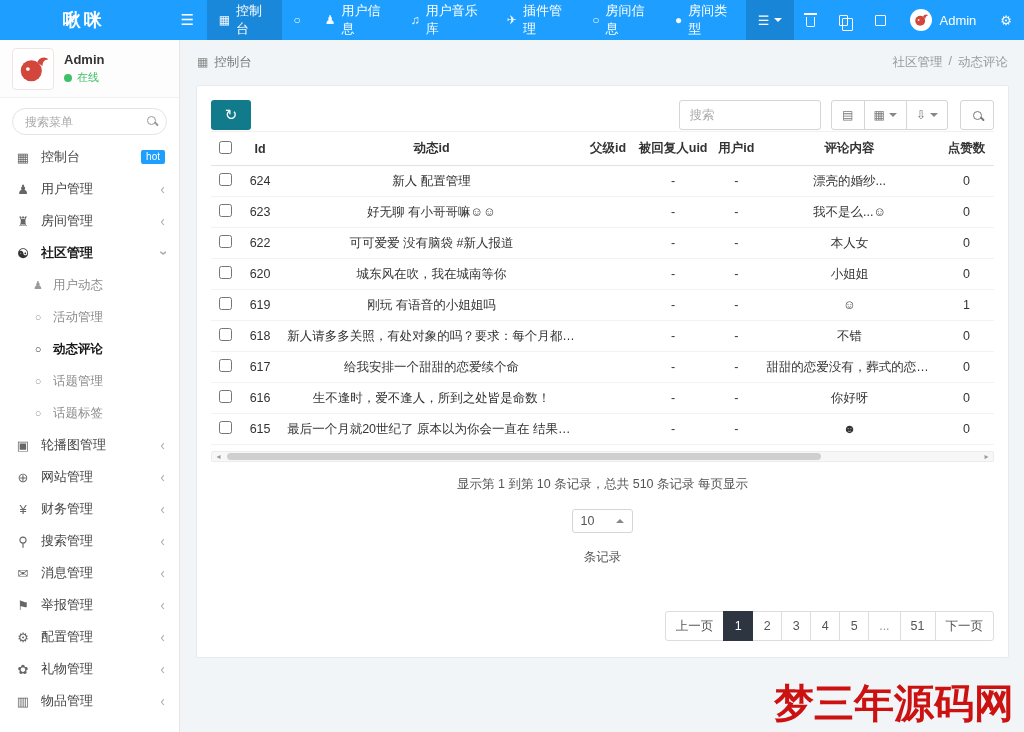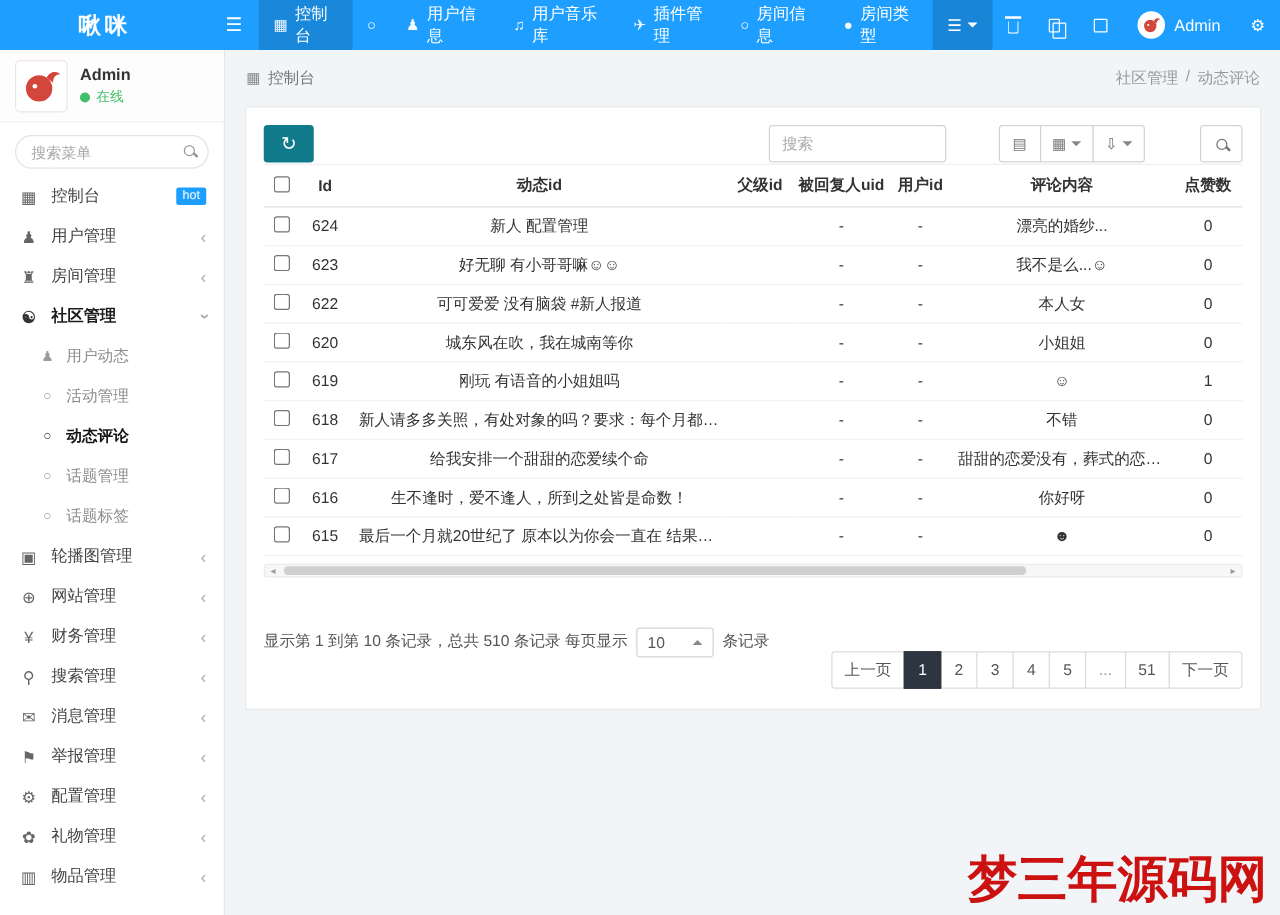--- a/index.html
+++ b/index.html
@@ -61,43 +61,43 @@
 
   
   .main{position:absolute;top:40px;left:181px;right:0;bottom:0;overflow:hidden;}
   .crumbbar{height:34px;display:flex;align-items:center;padding:0 16px;color:#8a8a8a;font-size:12.5px;margin-top:5px;}
   .crumb-left{display:flex;align-items:center;gap:6px;color:#777;cursor:pointer;}
   .crumb-icon{font-size:12px;color:#888;}
   .crumb-right{margin-left:auto;color:#999;display:flex;gap:6px;}
   .panel{margin:6px 15px 0;background:#fff;border:1px solid #e9e9e9;border-radius:2px;padding:14px 14px 16px;}
   .toolbar{display:flex;align-items:center;}
   .btn-refresh{width:40px;height:30px;border:none;border-radius:3px;background:var(--refresh);color:#fff;font-size:15px;display:flex;align-items:center;justify-content:center;cursor:pointer;}
-  .toolbar-right{margin-left:auto;display:flex;align-items:center;gap:32px;}
+  .toolbar-right{margin-left:auto;display:flex;align-items:center;}
   .search-box{width:142px;height:30px;border:1px solid #d5d5d5;border-radius:3px;padding:0 10px;font-size:12.5px;color:#555;outline:none;}
   .search-box::placeholder{color:#aaa;}
   .btn-group{display:flex;margin-left:10px;}
   .tbtn{height:30px;min-width:34px;padding:0 9px;background:#fff;border:1px solid #d5d5d5;color:#777;display:flex;align-items:center;justify-content:center;gap:4px;cursor:pointer;font-size:12px;}
   .btn-group .tbtn + .tbtn{margin-left:-1px;}
   .btn-group .tbtn:first-child{border-radius:3px 0 0 3px;}
   .btn-group .tbtn:last-child{border-radius:0 3px 3px 0;}
   .tbtn.solo{margin-left:12px;border-radius:3px;}
   .tbtn .caret{border-top-color:#888;}
 
   .grid{width:100%;border-collapse:collapse;table-layout:fixed;font-size:12.5px;color:#333;margin-top:1px;}
   .grid th{height:34px;font-weight:bold;border-bottom:1px solid #e2e2e2;border-top:1px solid #f0f0f0;text-align:center;padding:0 4px;white-space:nowrap;overflow:hidden;}
   .grid td{height:31px;text-align:center;border-bottom:1px solid #f2f2f2;padding:0 6px;white-space:nowrap;overflow:hidden;text-overflow:ellipsis;}
   .grid input[type=checkbox]{width:13px;height:13px;cursor:pointer;}
 
   .hscroll{height:11px;background:#f7f7f7;border:1px solid #ececec;display:flex;align-items:center;margin-top:6px;border-radius:2px;}
   .hs-arrow{width:13px;color:#999;font-size:8px;text-align:center;cursor:pointer;line-height:1;}
   .hs-thumb{height:7px;background:#cfcfcf;border-radius:4px;flex:0 0 76%;margin:0 2px;cursor:grab;}
   .hs-spacer{flex:1;}
 
-  .table-footer{display:flex;align-items:center;margin-top:14px;font-size:12.5px;color:#555;}
-  .pagesize{display:inline-flex;align-items:center;gap:22px;border:1px solid #d5d5d5;border-radius:3px;padding:4px 8px;margin:0 7px;color:#555;cursor:pointer;background:#fff;}
+  .table-footer{display:flex;align-items:center;margin-top:14px;font-size:12.5px;color:#555;flex-direction:column;}
+  .pagesize{display:inline-flex;align-items:center;gap:22px;border:1px solid #d5d5d5;border-radius:3px;padding:4px 8px;margin:16px 7px;color:#555;cursor:pointer;background:#fff;}
   .pagination{margin-left:auto;display:flex;margin-top:45px;}
   .pagination a{min-width:30px;height:30px;display:flex;align-items:center;justify-content:center;border:1px solid #ddd;color:#555;text-decoration:none;padding:0 10px;font-size:12.5px;background:#fff;margin-left:-1px;}
   .pagination a:first-child{border-radius:3px 0 0 3px;margin-left:0;}
   .pagination a:last-child{border-radius:0 3px 3px 0;}
   .pagination a.active{background:var(--pg-active);border-color:var(--pg-active);color:#fff;position:relative;z-index:2;}
   .pagination a.ellipsis{color:#999;cursor:default;}
 
   .watermark{position:absolute;right:10px;bottom:5px;text-align:right;color:var(--wm);line-height:1.18;z-index:30;}
   .wm-title{font-family:"Liberation Serif",serif;font-size:40px;font-weight:bold;}
   .wm-url{font-family:"Liberation Serif",serif;font-size:16px;font-weight:bold;letter-spacing:1px;display:flex;align-items:center;justify-content:flex-end;gap:7px;}

